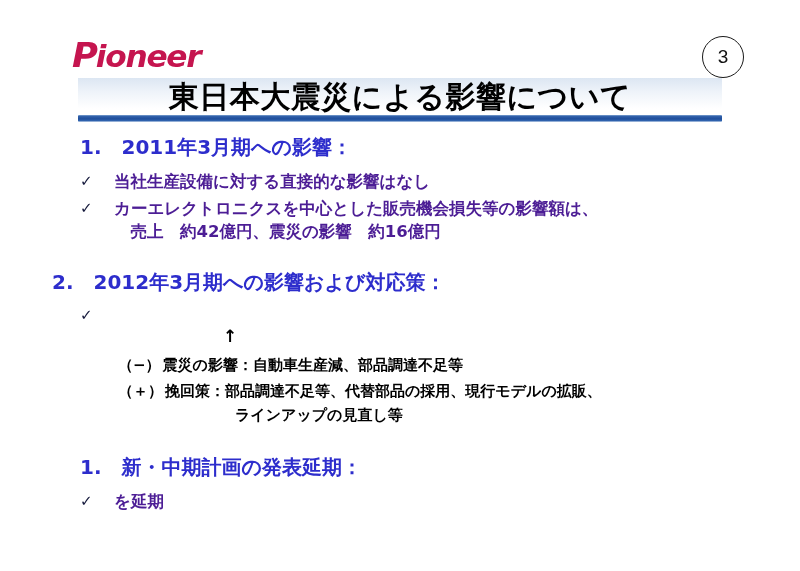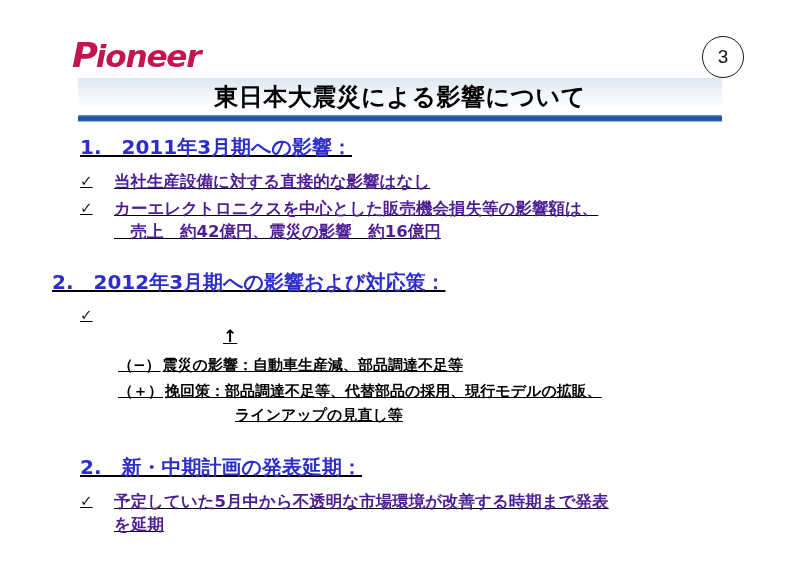--- a/index.html
+++ b/index.html
@@ -67,42 +67,41 @@
   .title-text {
     position: absolute;
     left: 78px;
     top: 79px;
     width: 644px;
     height: 36px;
     display: flex;
     align-items: center;
     justify-content: center;
     font-family: "DejaVu Sans", sans-serif;
-    font-size: 24px;
+    font-size: 30px;
     font-weight: bold;
     color: #000000;
     letter-spacing: 0.5px;
   }
   .title-rule {
     position: absolute;
     left: 78px;
     top: 115px;
     width: 644px;
     height: 7px;
     background: linear-gradient(to bottom, #7da2d0 0%, #2f5ea8 22%, #1f4e9c 55%, #2f62ad 80%, #c9d8ec 100%);
     border-radius: 1px;
   }
 
   
   .body-area {
     position: absolute;
     left: 0;
     top: 126px;
     width: 799px;
-    text-decoration: underline;
   }
 
   .section { position: relative; }
 
   .sec-head {
     color: #2d2dcc;
     font-family: "DejaVu Sans", sans-serif;
     font-size: 20px;
     font-weight: bold;
     white-space: nowrap;
@@ -209,24 +208,23 @@
     <div class="subitem" style="margin-left:118px; margin-top:2px;">
       <span class="sign">（＋）</span>
       <span class="subtext">
         <span>挽回策：部品調達不足等、代替部品の採用、現行モデルの拡販、</span>
         <span class="cont" style="padding-left:70px;">ラインアップの見直し等</span>
       </span>
     </div>
   </div>
 
   <div class="section">
-    <div class="sec-head" style="margin-left:80px; margin-top:27px;">2.　新・中期計画の発表延期：</div>
+    <div class="sec-head" style="margin-left:80px; margin-top:27px;">1.　新・中期計画の発表延期：</div>
 
     <div class="bullet-row" style="margin-left:80px; margin-top:9px;">
       <span class="check">✓</span>
       <span class="btext">
-        <span>予定していた5月中から不透明な市場環境が改善する時期まで発表</span>
         <span class="sub">を延期</span>
       </span>
     </div>
   </div>
 
 </div>
 
 </body></html>

